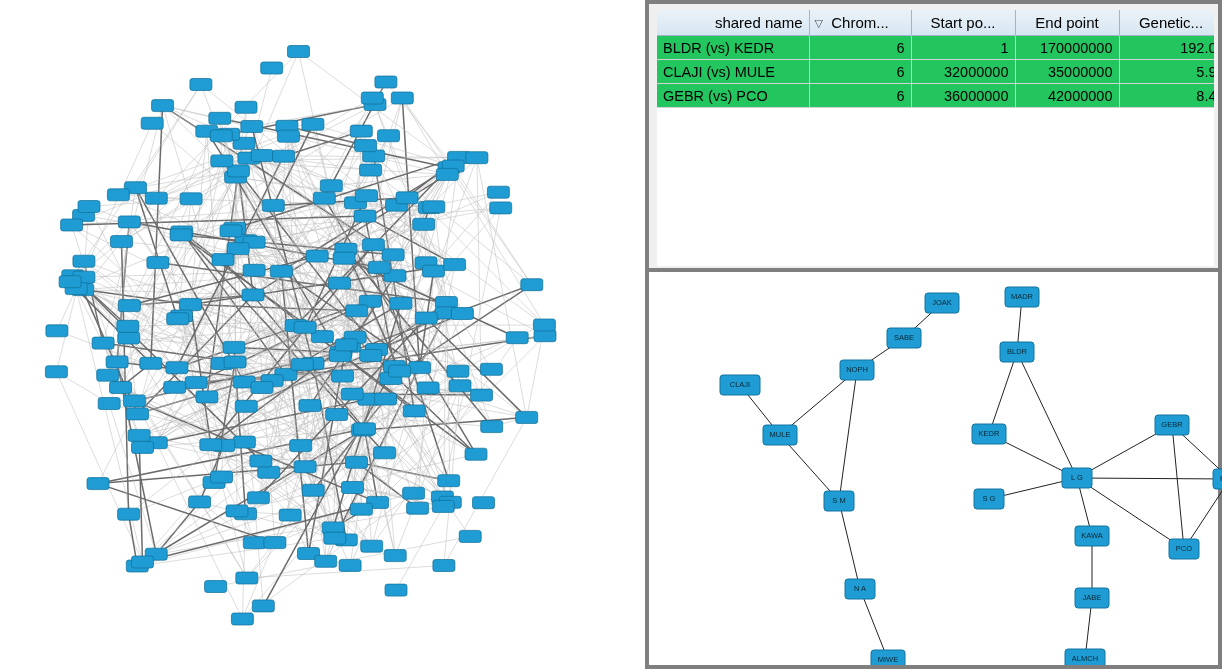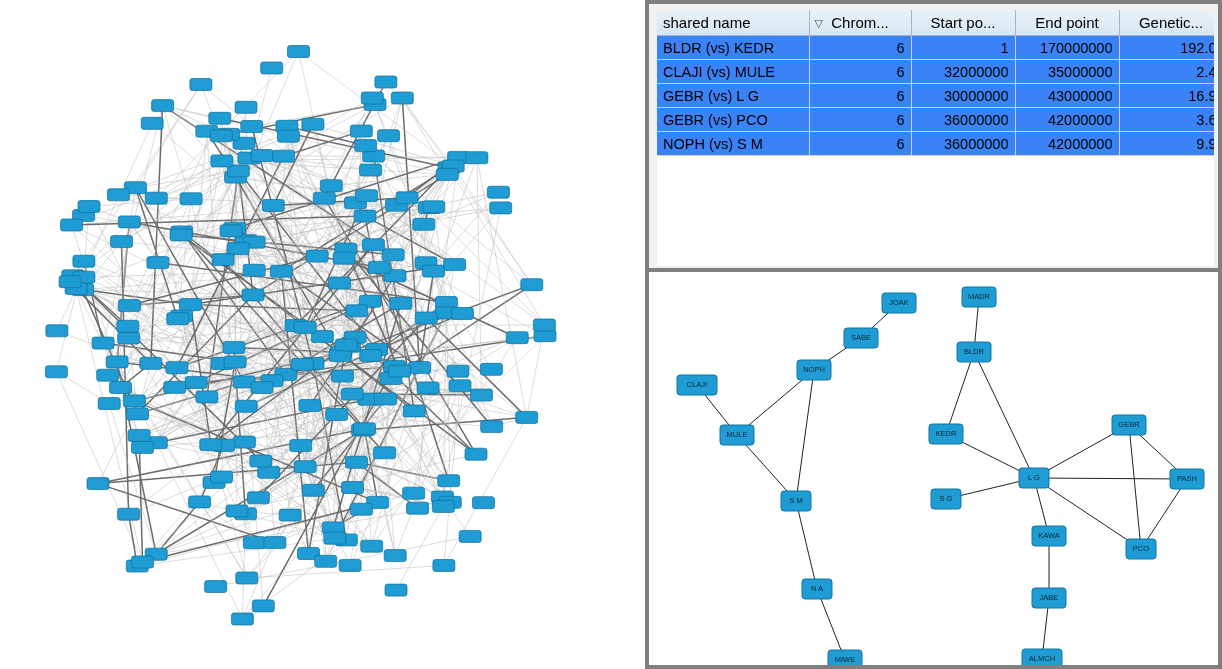--- a/index.html
+++ b/index.html
@@ -62,37 +62,37 @@
     border-left: none;
     height: 25px;
     font-weight: normal;
     font-size: 15px;
     padding: 0 6px;
     white-space: nowrap;
     overflow: hidden;
     text-align: center;
     position: relative;
   }
-  table.ctable thead th.th-name { text-align: left; }
+  table.ctable thead th.th-name { text-align: right; }
   table.ctable thead th .filter-ico {
     position: absolute;
     left: 5px;
     top: 50%;
     transform: translateY(-50%);
     font-size: 11px;
     color: #3b4a55;
   }
   table.ctable tbody td {
     border-bottom: 1px solid #d3d3d3;
     border-right: 1px solid #d3d3d3;
     height: 23px;
     padding: 0 6px;
     white-space: nowrap;
     overflow: hidden;
-    background: #3b82f6;
+    background: #22c55e;
   }
   table.ctable tbody td.num { text-align: right; }
   table.ctable tbody td.name { text-align: left; }
 
   
   col.c0 { width: 152px; }
   col.c1 { width: 102px; }
   col.c2 { width: 104px; }
   col.c3 { width: 104px; }
   col.c4 { width: 104px; }
@@ -100,20 +100,21 @@
   
   #network-small {
     position: absolute;
     left: 645px;
     top: 268px;
     width: 577px;
     height: 401px;
     box-sizing: border-box;
     border: 4px solid #7f7f7f;
     background: #ffffff;
+    padding-left: 43px;
   }
   #network-small svg { display: block; }
 
   
   .node-rect {
     fill: #1f9cd4;
     stroke: #1275a0;
     stroke-width: 1;
   }
   .node-label {
@@ -1014,42 +1015,28 @@
             <td class="num">6</td>
             <td class="num">1</td>
             <td class="num">170000000</td>
             <td class="num">192.0</td>
           </tr>
           <tr>
             <td class="name">CLAJI (vs) MULE</td>
             <td class="num">6</td>
             <td class="num">32000000</td>
             <td class="num">35000000</td>
-            <td class="num">2.4</td>
-          </tr>
-          <tr>
-            <td class="name">GEBR (vs) L G</td>
-            <td class="num">6</td>
-            <td class="num">30000000</td>
-            <td class="num">43000000</td>
-            <td class="num">16.9</td>
+            <td class="num">5.9</td>
           </tr>
           <tr>
             <td class="name">GEBR (vs) PCO</td>
             <td class="num">6</td>
             <td class="num">36000000</td>
             <td class="num">42000000</td>
-            <td class="num">3.6</td>
-          </tr>
-          <tr>
-            <td class="name">NOPH (vs) S M</td>
-            <td class="num">6</td>
-            <td class="num">36000000</td>
-            <td class="num">42000000</td>
-            <td class="num">9.9</td>
+            <td class="num">8.4</td>
           </tr>
         </tbody>
     </table>
   </div>
 </div>
 
 <div id="network-small">
   <svg width="569" height="393" viewBox="0 0 569 393">
     <g id="small-edges">
         <line x1="250" y1="31" x2="212" y2="66" class="edge-line"></line>

